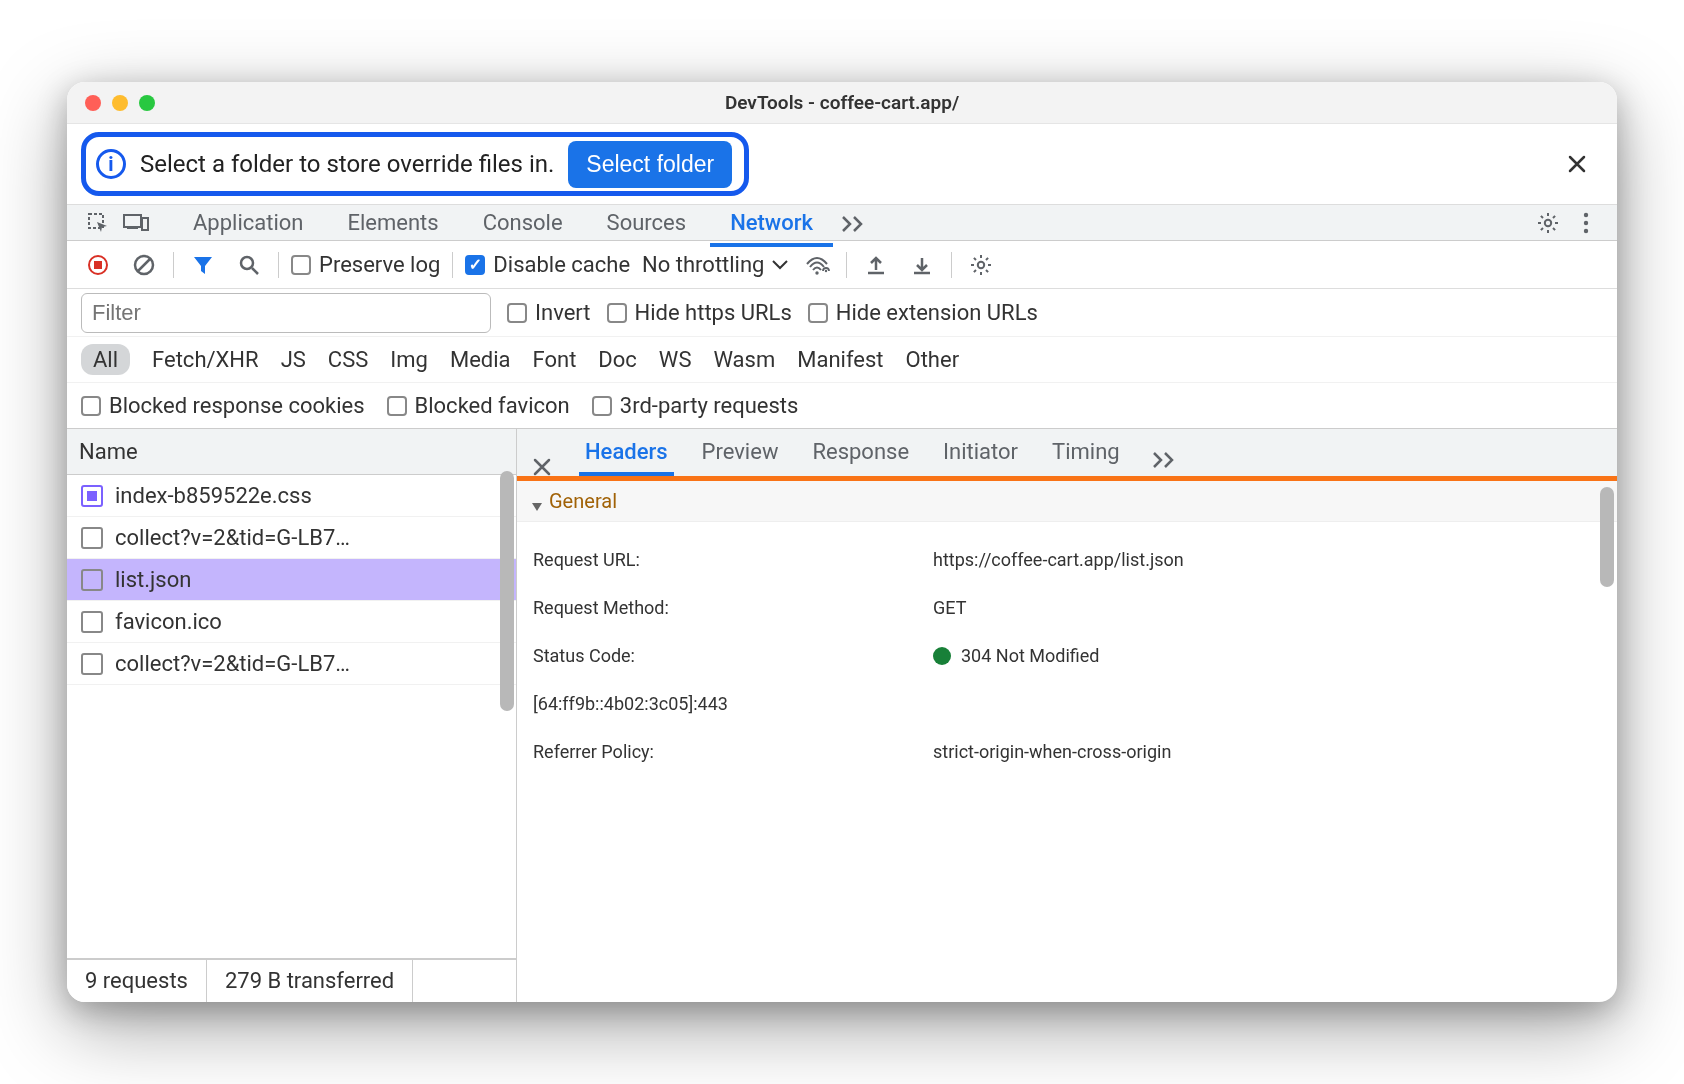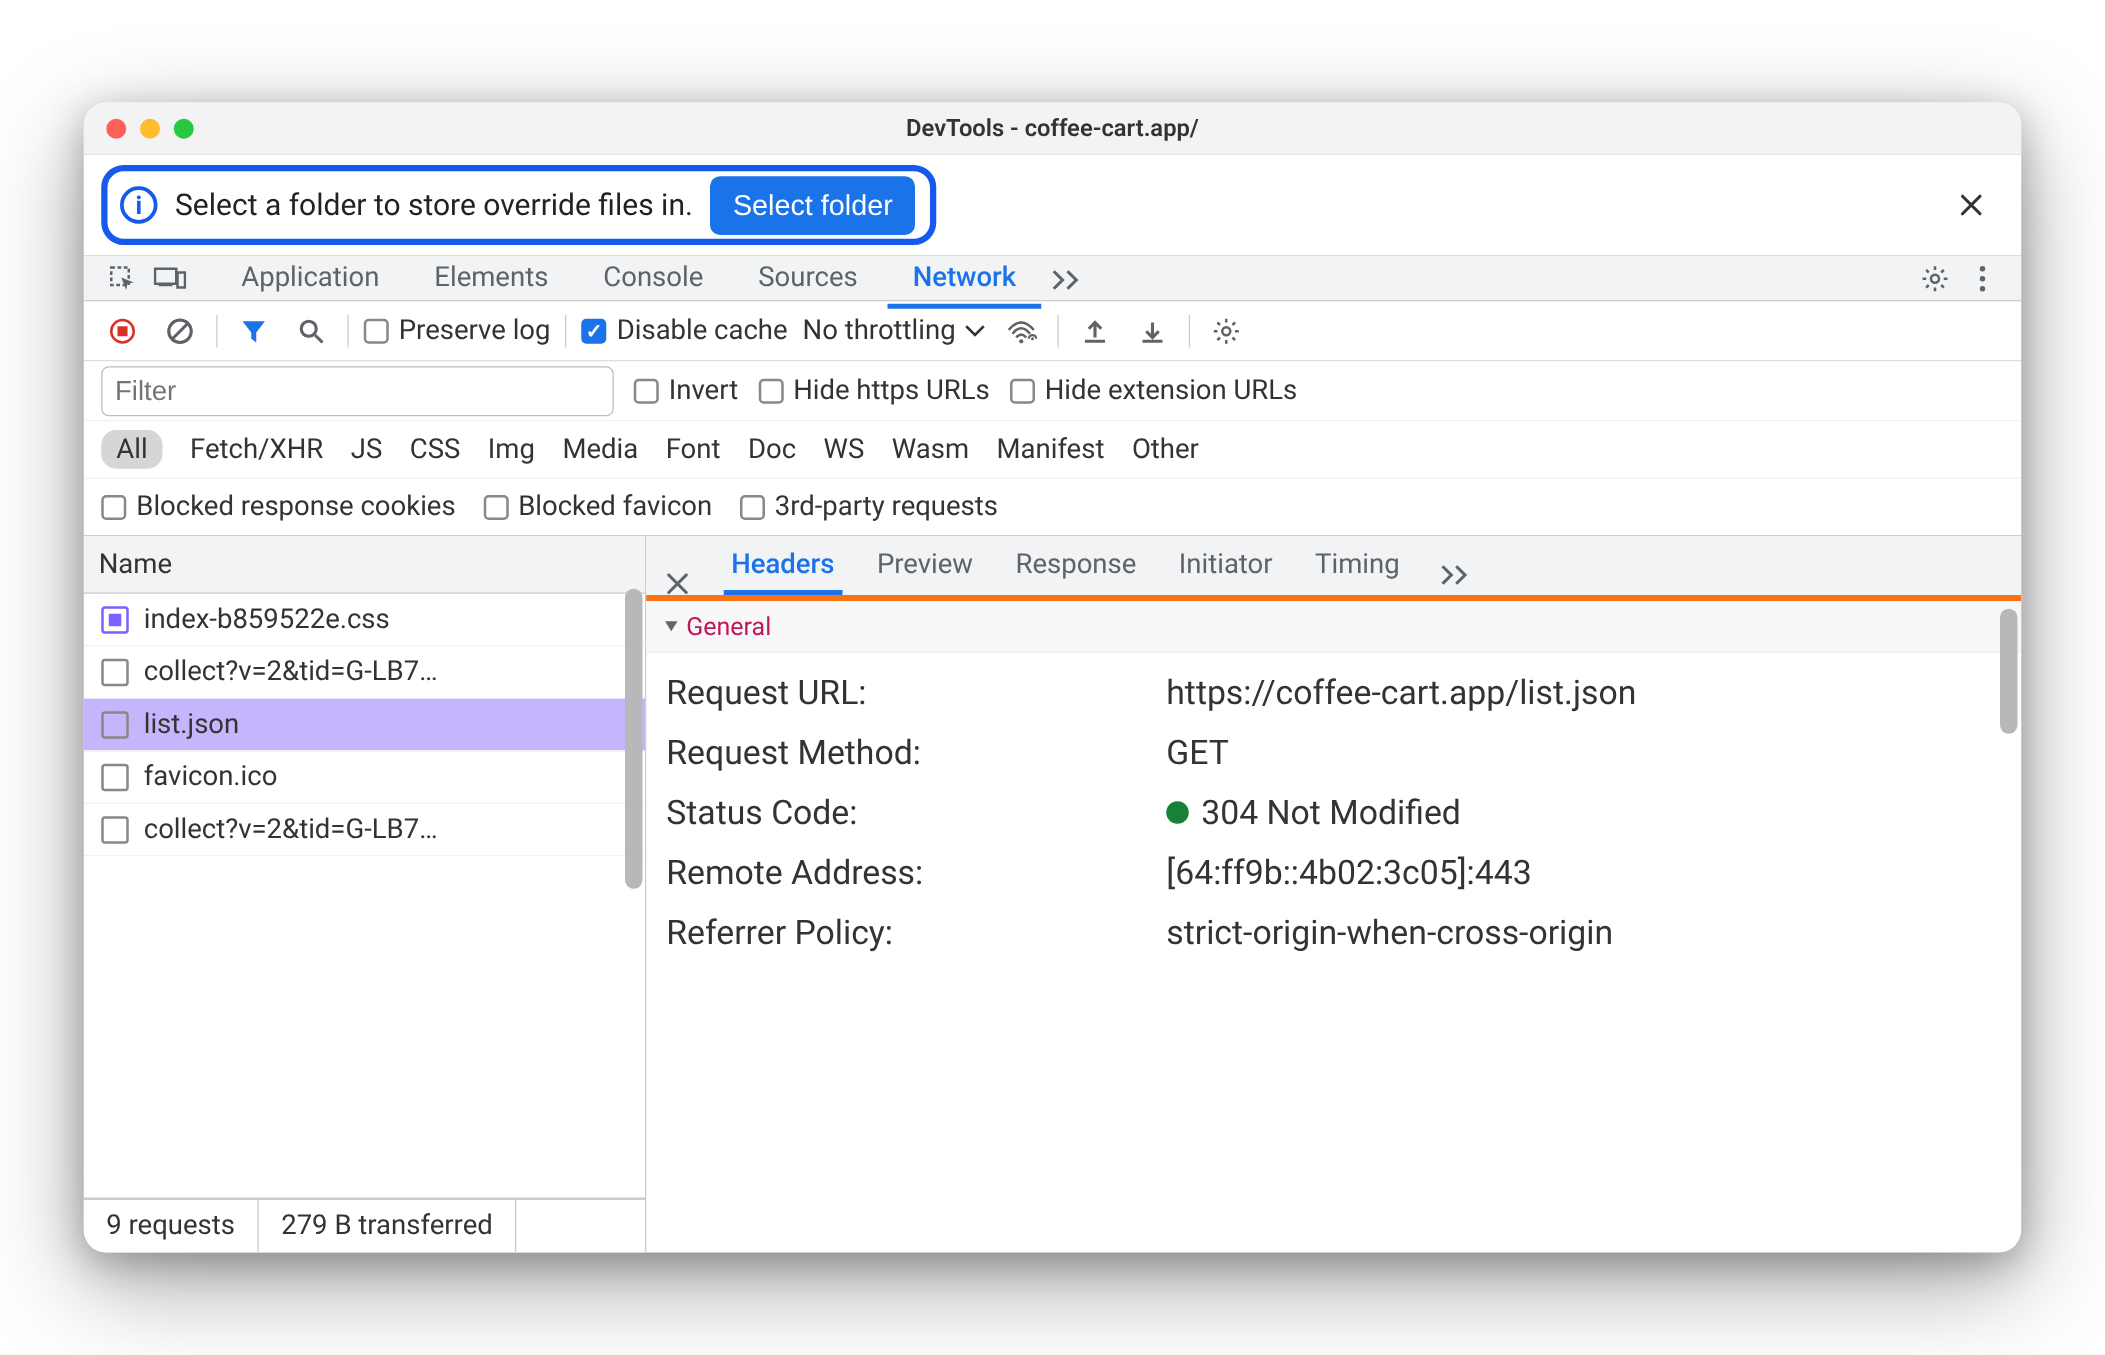--- a/index.html
+++ b/index.html
@@ -222,26 +222,26 @@
     gap: 22px;
   }
   .detail-tabs .close-x { cursor: pointer; font-size: 24px; color: #5f6368; padding: 0 6px; }
   .detail-tabs .dtab { font-size: 22px; color: #5f6368; cursor: pointer; padding: 12px 6px; }
   .detail-tabs .dtab.active { color: #1a73e8; border-bottom: 4px solid #1a73e8; padding-bottom: 8px; font-weight: 500; }
 
   .section-hdr {
     background: #f7f7f7;
     padding: 8px 14px;
     font-size: 20px;
-    color: #be185d;
+    color: #a16207;
     border-bottom: 1px solid #eee;
-    display: flex; align-items: center; gap: 6px;
+    display: flex; align-items: flex-end; gap: 6px;
   }
   .rows { padding: 8px 16px 12px 16px; }
-  .row { display: flex; padding: 8px 0; font-size: 27px; }
+  .row { display: flex; padding: 8px 0; font-size: 18px; margin-top: 11px; }
   .row .k { width: 400px; color: #333; }
   .row .v { color: #333; display: flex; align-items: center; gap: 10px; }
   .status-dot { width: 18px; height: 18px; border-radius: 50%; background: #188038; display: inline-block; }
   .detail-scroll-thumb {
     position: absolute; right: 3px; top: 58px; width: 14px; height: 100px;
     background: #b8b8b8; border-radius: 8px;
   }
 
   .statusbar {
     border-top: 2px solid #ccc;
@@ -506,21 +506,20 @@
           <div class="v">GET</div>
         </div>
         <div class="row">
           <div class="k">Status Code:</div>
           <div class="v">
             <span class="status-dot"></span>
             <span>304 Not Modified</span>
           </div>
         </div>
         <div class="row">
-          <div class="k">Remote Address:</div>
           <div class="v">[64:ff9b::4b02:3c05]:443</div>
         </div>
         <div class="row">
           <div class="k">Referrer Policy:</div>
           <div class="v">strict-origin-when-cross-origin</div>
         </div>
       </div>
       <div class="detail-scroll-thumb"></div>
     </div>
   </div>

